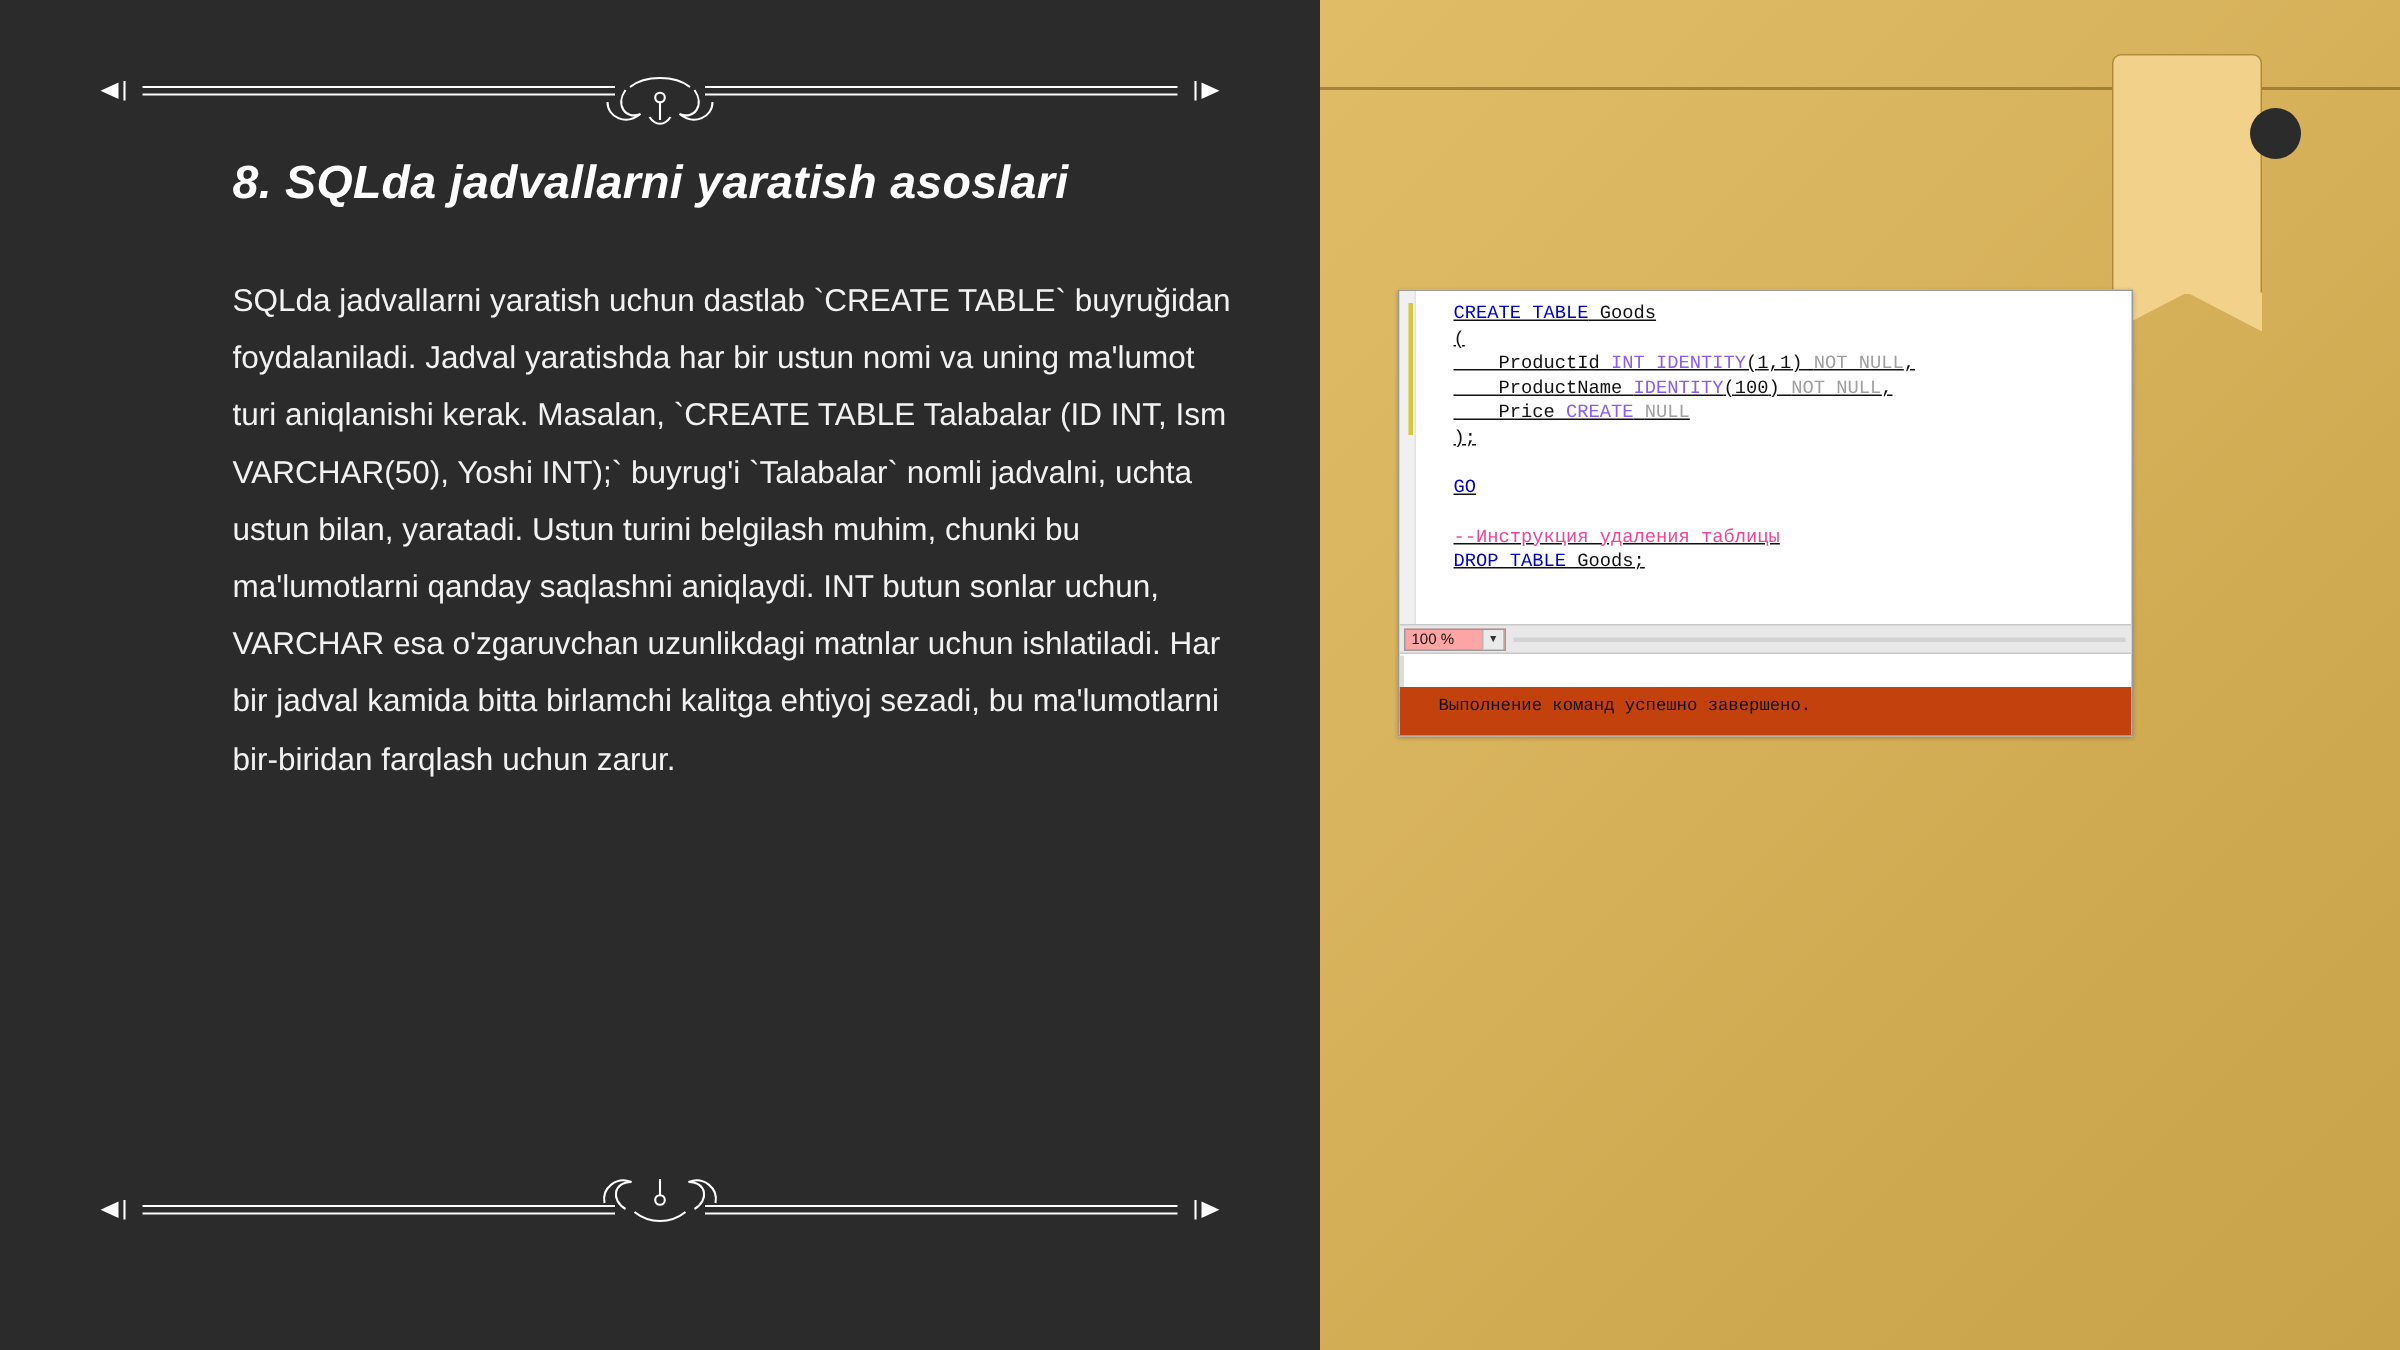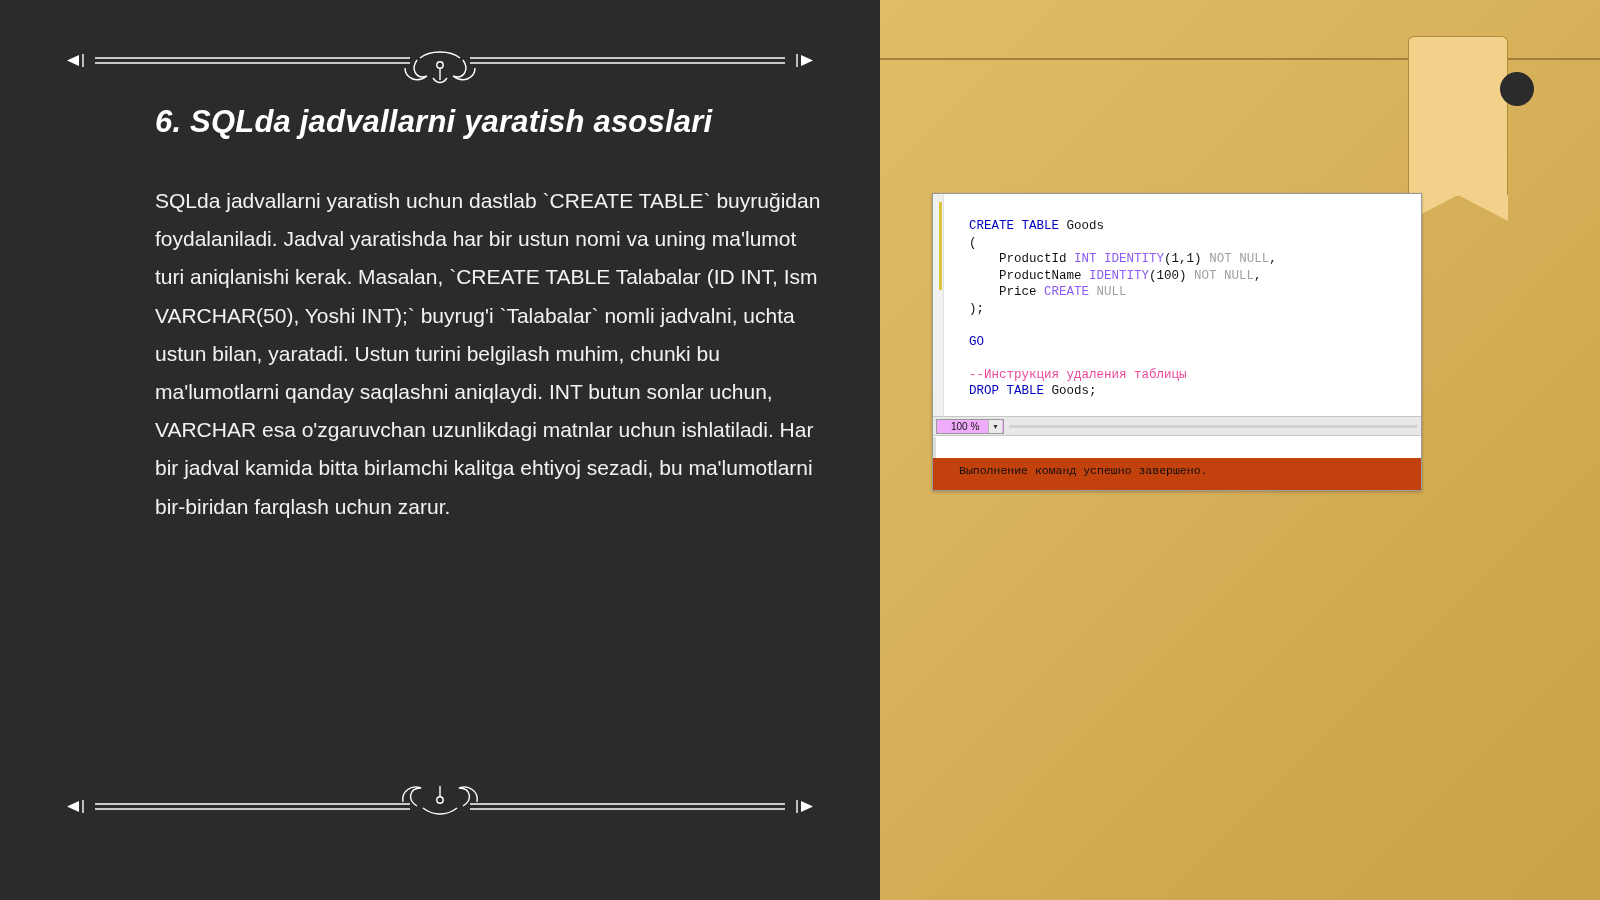--- a/index.html
+++ b/index.html
@@ -149,26 +149,27 @@
     position: absolute;
     left: 6px;
     top: 8px;
     width: 3px;
     height: 88px;
     background: #d8c63a;
   }
   .ssms .code {
     position: absolute;
     left: 36px;
-    top: 24px;
+    top: 7px;
     font-family: "Liberation Mono", monospace;
     font-size: 12.5px;
     line-height: 16.5px;
     color: #111111;
     white-space: pre;
+    text-decoration: underline;
   }
   .kw { color: #0000c0; }
   .tp { color: #8b5cf6; }
   .gy { color: #a0a0a0; }
   .gr { color: #ec4899; }
   .num { color: #111111; }
   .ssms .zoombar {
     position: absolute;
     left: 0;
     top: 222px;
@@ -178,27 +179,27 @@
     border-top: 1px solid #c8c8c8;
     border-bottom: 1px solid #c8c8c8;
     box-sizing: border-box;
   }
   .ssms .zoom-select {
     position: absolute;
     left: 3px;
     top: 2px;
     width: 68px;
     height: 15px;
-    background: #f0abfc;
+    background: #fca5a5;
     border: 1px solid #9a9a9a;
     box-sizing: border-box;
     font-family: "Liberation Sans", sans-serif;
     font-size: 10px;
     color: #111;
-    padding-left: 14px;
+    padding-left: 4px;
     line-height: 14px;
   }
   .ssms .zoom-select .arrow {
     position: absolute;
     right: 1px;
     top: 0;
     width: 13px;
     height: 13px;
     background: #eaeaea;
     border-left: 1px solid #b5b5b5;
@@ -326,21 +327,21 @@
     </svg>
   </div>
 
   <div class="ribbon">
     <div class="body"></div>
     <div class="notch-left"></div>
     <div class="notch-right"></div>
     <div class="dot"></div>
   </div>
 
-  <div class="title">6. SQLda jadvallarni yaratish asoslari</div>
+  <div class="title">8. SQLda jadvallarni yaratish asoslari</div>
   <div class="body-text">SQLda jadvallarni yaratish uchun dastlab `CREATE TABLE` buyruğidan foydalaniladi. Jadval yaratishda har bir ustun nomi va uning ma'lumot turi aniqlanishi kerak. Masalan, `CREATE TABLE Talabalar (ID INT, Ism VARCHAR(50), Yoshi INT);` buyrug'i `Talabalar` nomli jadvalni, uchta ustun bilan, yaratadi. Ustun turini belgilash muhim, chunki bu ma'lumotlarni qanday saqlashni aniqlaydi. INT butun sonlar uchun, VARCHAR esa o'zgaruvchan uzunlikdagi matnlar uchun ishlatiladi. Har bir jadval kamida bitta birlamchi kalitga ehtiyoj sezadi, bu ma'lumotlarni bir-biridan farqlash uchun zarur.</div>
 
   <div class="ssms">
     <div class="gutter">
       <div class="ybar"></div>
     </div>
 
     <div class="code"><span class="kw">CREATE TABLE</span> Goods
 (
     ProductId <span class="tp">INT IDENTITY</span>(<span class="num">1</span>,<span class="num">1</span>) <span class="gy">NOT NULL</span>,

